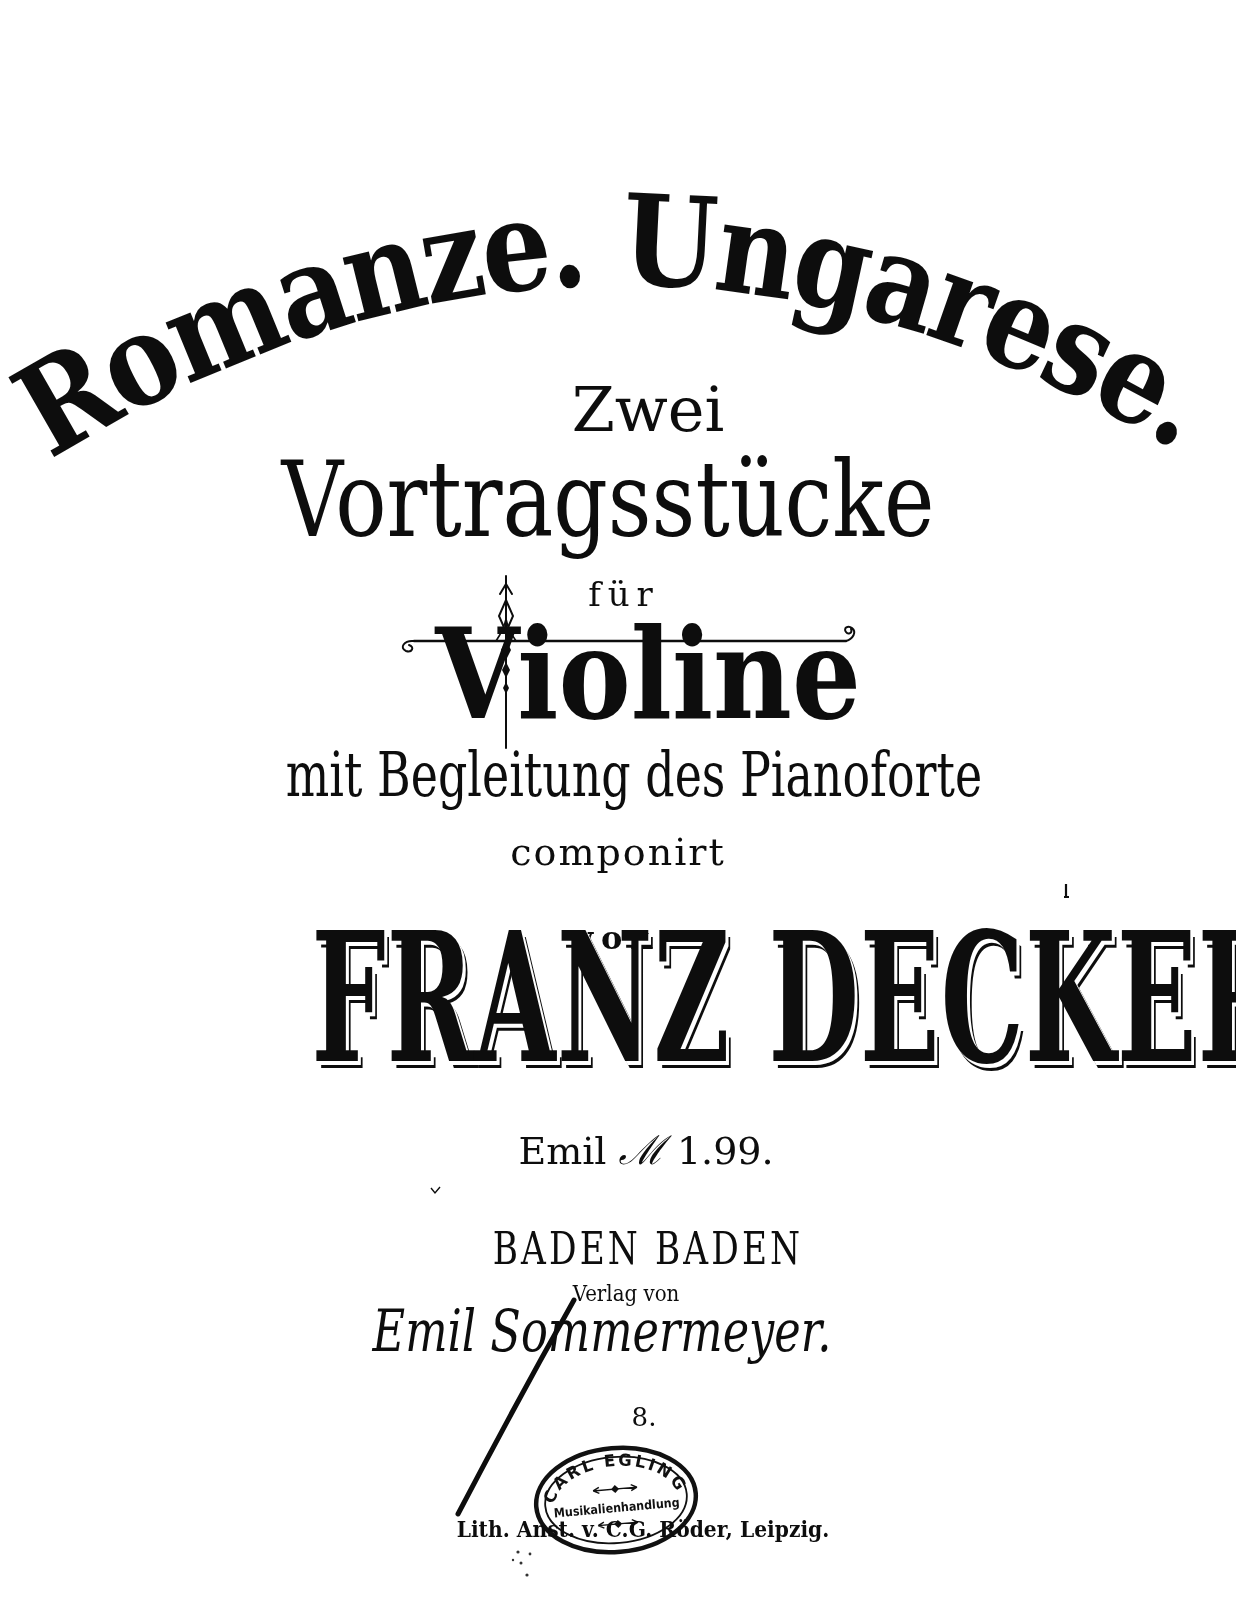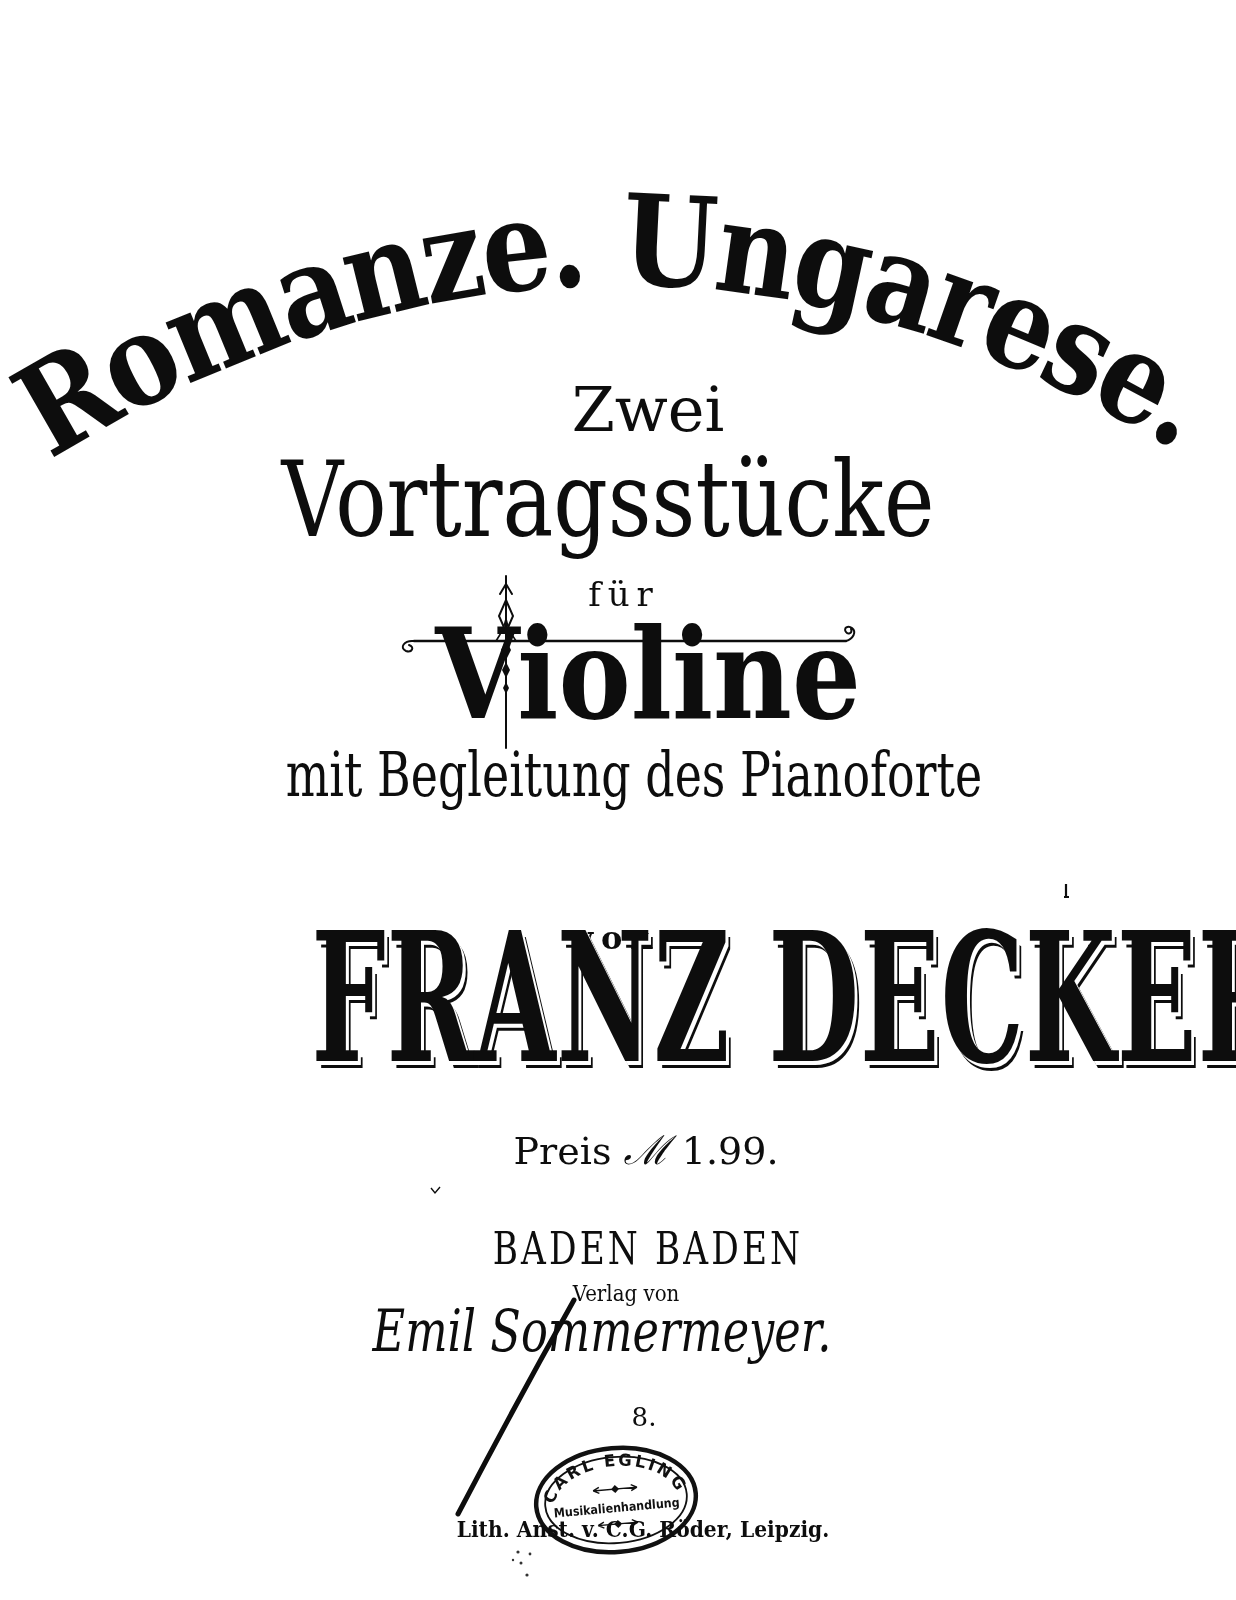--- a/index.html
+++ b/index.html
@@ -63,25 +63,26 @@
       <polygon points="506,662 510,670 506,678 502,670"></polygon>
       <polygon points="506,682 509,688 506,694 503,688"></polygon>
     </g>
     <text x="624" y="606" text-anchor="middle" font-family="DejaVu Serif,serif" font-size="34" letter-spacing="7" fill="#0d0d0d">für</text>
   </svg>
 
   <div class="line violine">Violine</div>
 
   <div class="line begleitung">mit Begleitung des Pianoforte</div>
 
+  <div class="line componirt">componirt</div>
   <div class="line von">von</div>
 
   <div class="line composer">FRANZ DECKER.</div>
 
-  <div class="line price"><span>Preis</span> <span class="cur">ℳ</span> <span>1.99.</span></div>
+  <div class="line price"><span>Emil</span> <span class="cur">ℳ</span> <span>1.99.</span></div>
 
   <div class="line city">BADEN BADEN</div>
   <div class="line verlag">Verlag von</div>
   <div class="line publisher">Emil Sommermeyer.</div>
 
   <div class="line plate">8.</div>
 
   <div class="line imprint">Lith. Anst. v. C.G. Röder, Leipzig.</div>
 
   <svg class="svg-abs" style="top:0;left:0;z-index:5;" width="1236" height="1600" viewBox="0 0 1236 1600">

